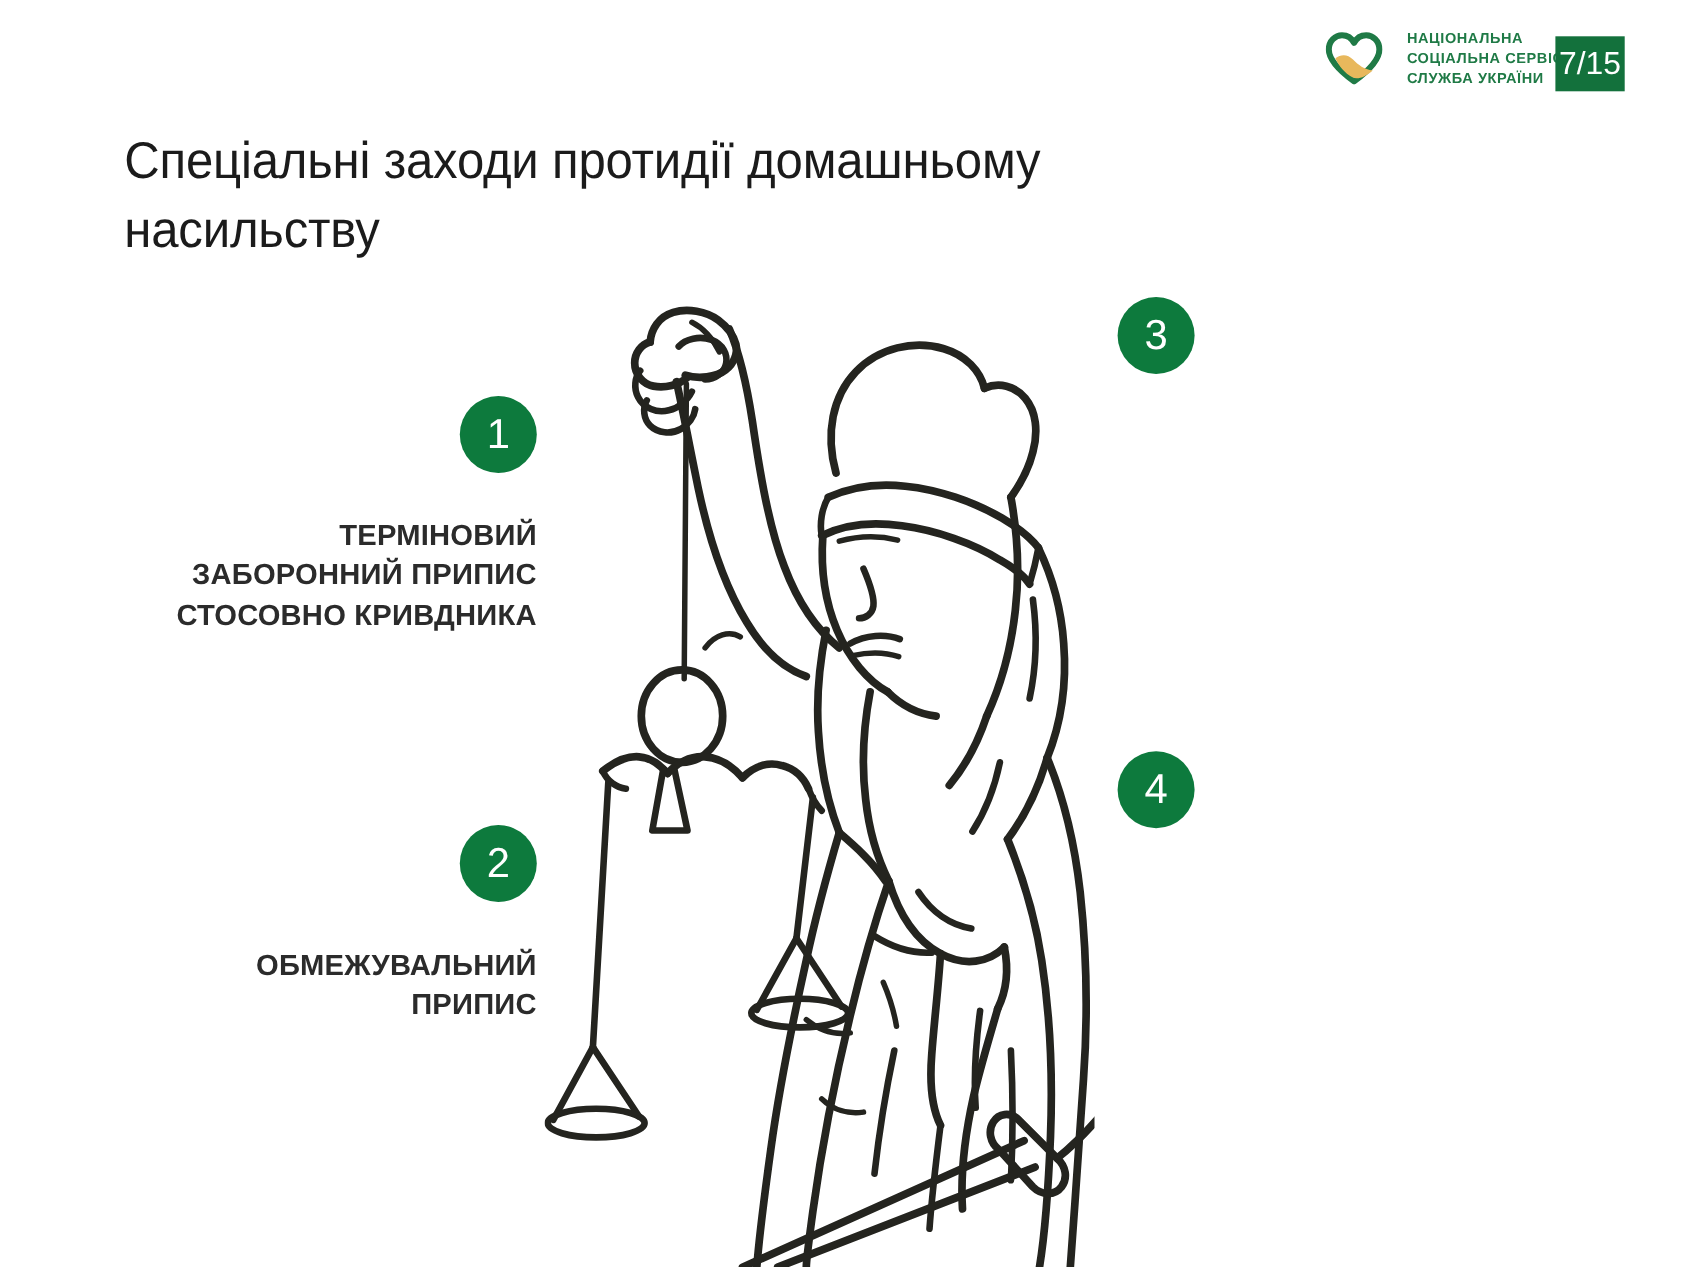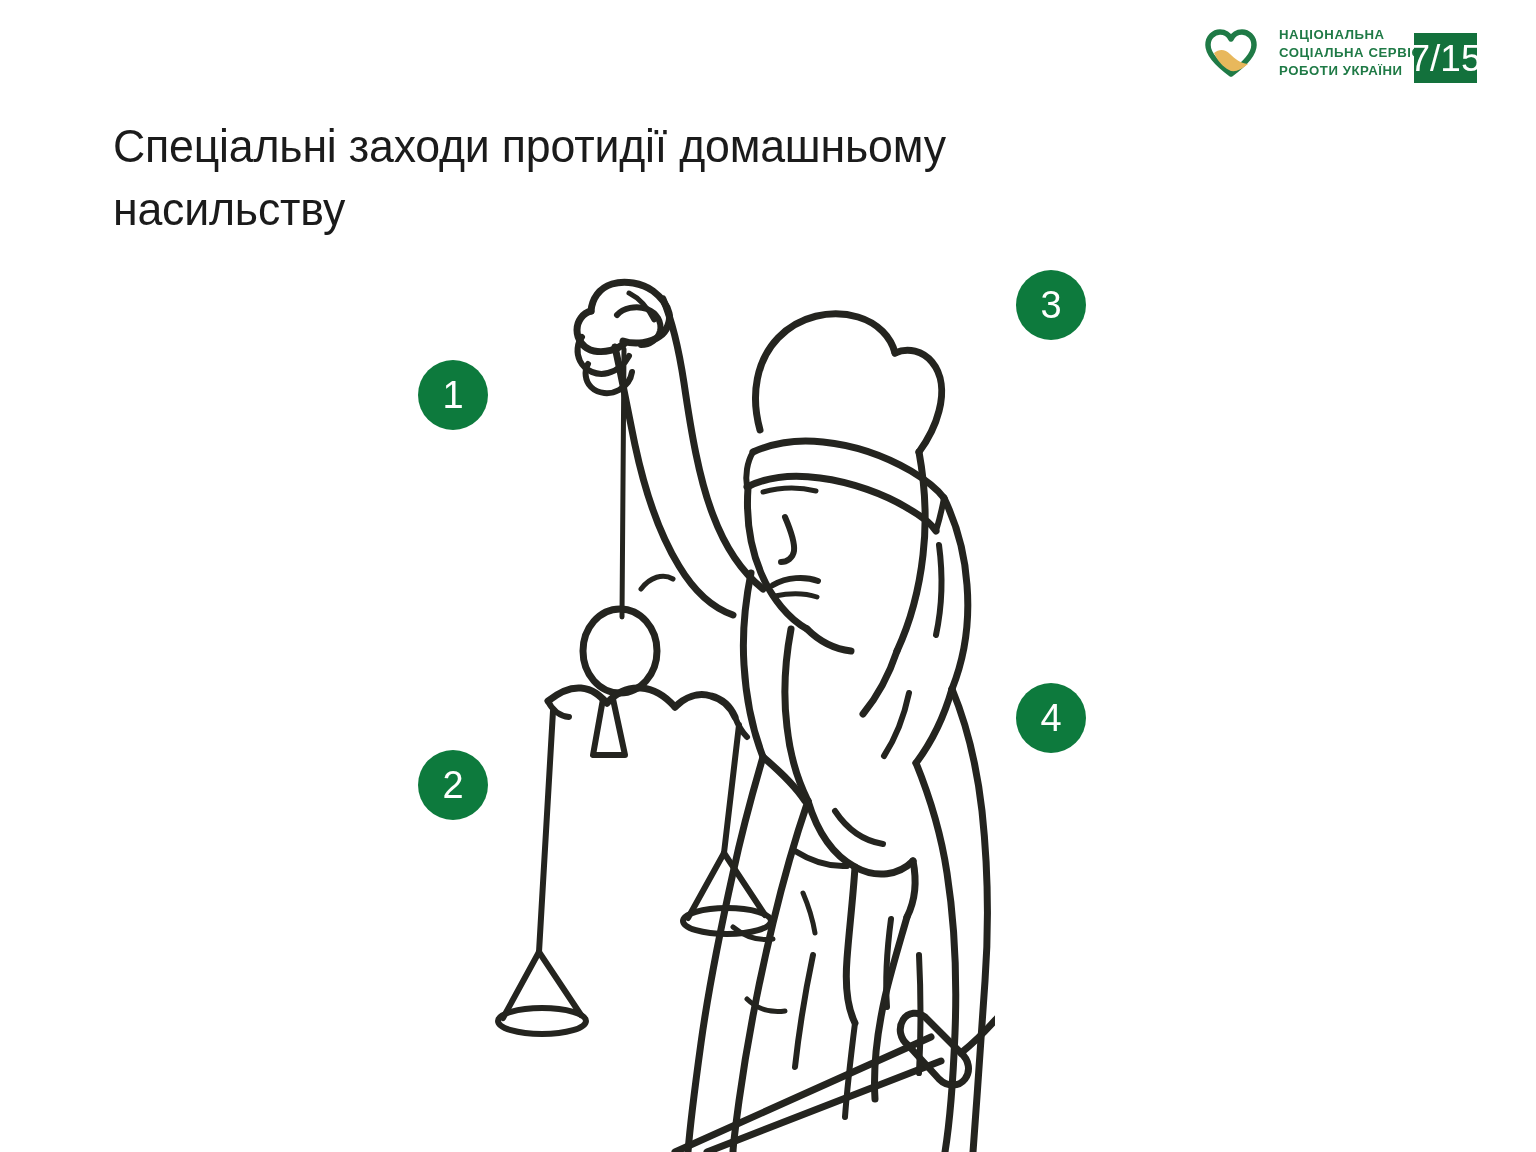--- a/index.html
+++ b/index.html
@@ -51,21 +51,21 @@
     left: 1414px;
     width: 63px;
     height: 50px;
     background: #13713c;
     display: flex;
     align-items: center;
     justify-content: center;
   }
   #page-badge-text {
     color: #ffffff;
-    font-size: 37px;
+    font-size: 29px;
     font-weight: normal;
     letter-spacing: 0px;
     line-height: 1;
     font-family: "Liberation Sans", sans-serif;
   }
 
   
   #slide-title {
     position: absolute;
     top: 84px;
@@ -151,21 +151,21 @@
 <div id="brand-block">
   <span id="brand-logo-mark">
     <svg viewBox="0 0 52 48" xmlns="http://www.w3.org/2000/svg">
       <path d="M26 45 C11 34 3 25 3 16 C3 8 9 3 15 3 C20 3 24 6 26 10 C28 6 32 3 37 3 C43 3 49 8 49 16 C49 25 41 34 26 45 Z" fill="none" stroke="#1f7a46" stroke-width="5.5" stroke-linejoin="round"></path>
       <path d="M9 24 C14 20 20 20 25 25 C30 30 35 34 43 35 C36 41 29 44 24 41 C18 38 12 31 9 24 Z" fill="#e8b85c"></path>
     </svg>
   </span>
   <span id="brand-wordmark">
     <span class="brand-line">НАЦІОНАЛЬНА</span>
     <span class="brand-line">СОЦІАЛЬНА СЕРВІСНА</span>
-    <span class="brand-line">РОБОТИ УКРАЇНИ</span>
+    <span class="brand-line">СЛУЖБА УКРАЇНИ</span>
   </span>
 </div>
 
 <div id="page-badge">
   <span id="page-badge-text">7/15</span>
 </div>
 
 <h1 id="slide-title">Спеціальні заходи протидії домашньому насильству</h1>
 
 <div id="justice-illustration">
@@ -268,26 +268,28 @@
     <path class="ink" stroke-width="6" d="M549 708 C558 703 569 705 574 713 C580 722 577 734 568 739 C560 744 549 742 544 734"></path>
 
     <path class="ink" stroke-width="7" d="M466 798 C486 782 506 760 524 736"></path>
   </svg>
 </div>
 
 <div class="measure left" id="measure-1">
   <div class="badge-circle">
     <span class="badge-num">1</span>
   </div>
+  <div class="measure-label">ТЕРМІНОВИЙ ЗАБОРОННИЙ ПРИПИС СТОСОВНО КРИВДНИКА</div>
 </div>
 
 <div class="measure left" id="measure-2">
   <div class="badge-circle">
     <span class="badge-num">2</span>
   </div>
+  <div class="measure-label">ОБМЕЖУВАЛЬНИЙ ПРИПИС</div>
 </div>
 
 <div class="measure right" id="measure-3">
   <div class="badge-circle">
     <span class="badge-num">3</span>
   </div>
 </div>
 
 <div class="measure right" id="measure-4">
   <div class="badge-circle">

